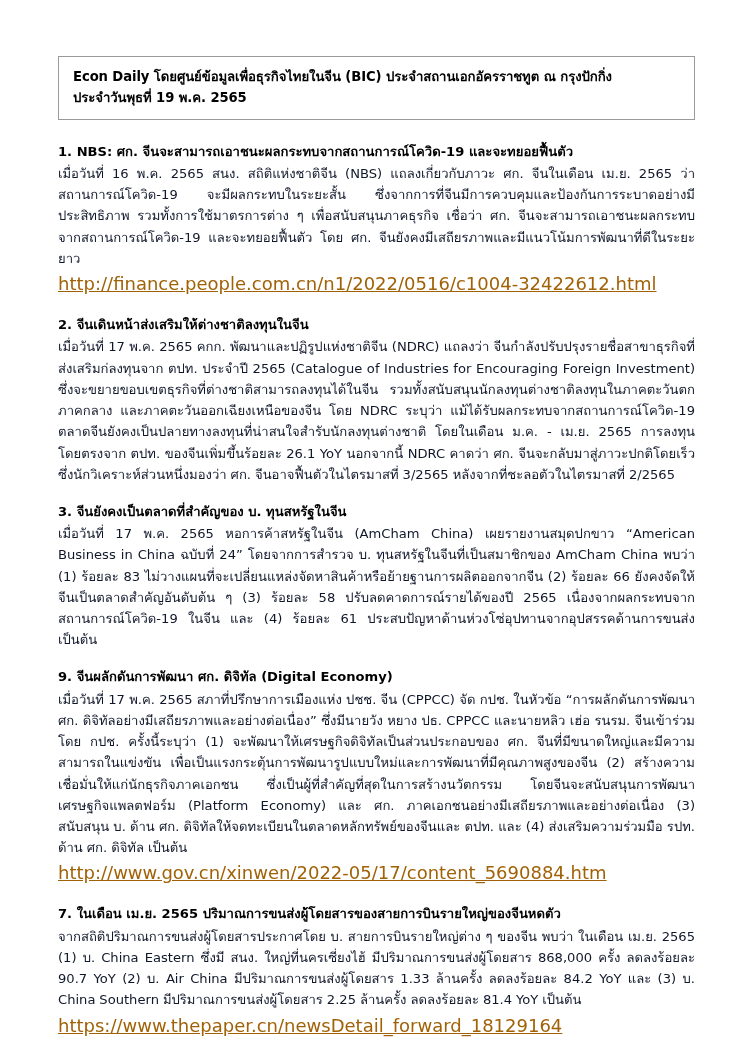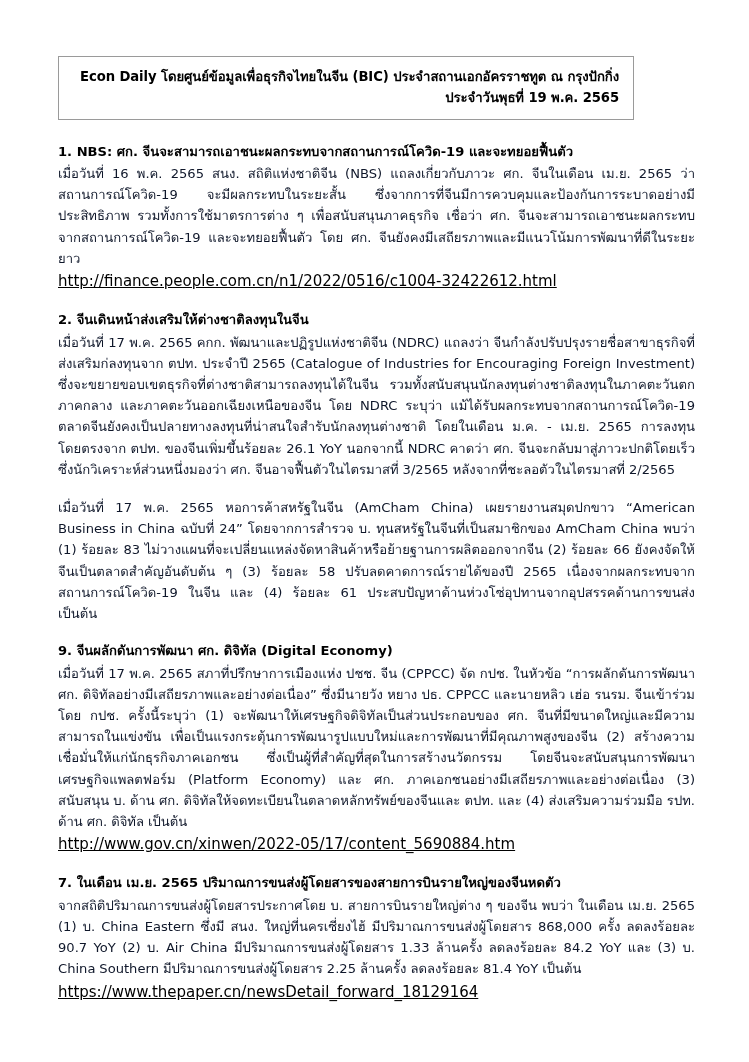--- a/index.html
+++ b/index.html
@@ -20,24 +20,24 @@
     width: 749px;
     height: 1062px;
     box-sizing: border-box;
     padding: 56px 55px 0 58px;
     position: relative;
   }
   
   .header-box {
     border: 1px solid #9a9a9a;
     box-sizing: border-box;
-    width: 576px;
+    width: 637px;
     padding: 9px 14px 10px 14px;
     margin: 0 0 22px 0;
-    text-align: right;
+    text-align: left;
   }
   .header-line {
     font-size: 13.2px;
     font-weight: bold;
     line-height: 1.62;
     letter-spacing: -0.1px;
     color: #000;
     display: block;
   }
   
@@ -57,23 +57,23 @@
     font-size: 13.1px;
     line-height: 1.62;
     margin: 0;
     color: #0f172a;
     text-align: justify;
     text-justify: inter-word;
     word-spacing: -0.2px;
   }
   .section-link {
     display: block;
-    font-size: 15px;
+    font-size: 18px;
     line-height: 1.62;
-    color: #000000;
+    color: #a16207;
     text-decoration: underline;
     word-break: break-all;
     margin-top: 0px;
     cursor: pointer;
   }
 </style>
 </head>
 <body>
 
 <div class="page">
@@ -88,20 +88,21 @@
     <p class="section-body">เมื่อวันที่ 16 พ.ค. 2565 สนง. สถิติแห่งชาติจีน (NBS) แถลงเกี่ยวกับภาวะ ศก. จีนในเดือน เม.ย. 2565 ว่า สถานการณ์โควิด-19 จะมีผลกระทบในระยะสั้น ซึ่งจากการที่จีนมีการควบคุมและป้องกันการระบาดอย่างมีประสิทธิภาพ รวมทั้งการใช้มาตรการต่าง ๆ เพื่อสนับสนุนภาคธุรกิจ เชื่อว่า ศก. จีนจะสามารถเอาชนะผลกระทบจากสถานการณ์โควิด-19 และจะทยอยฟื้นตัว โดย ศก. จีนยังคงมีเสถียรภาพและมีแนวโน้มการพัฒนาที่ดีในระยะยาว</p>
     <a class="section-link">http://finance.people.com.cn/n1/2022/0516/c1004-32422612.html</a>
   </div>
 
   <div class="section">
     <p class="section-heading">2. จีนเดินหน้าส่งเสริมให้ต่างชาติลงทุนในจีน</p>
     <p class="section-body">เมื่อวันที่ 17 พ.ค. 2565 คกก. พัฒนาและปฏิรูปแห่งชาติจีน (NDRC) แถลงว่า จีนกำลังปรับปรุงรายชื่อสาขาธุรกิจที่ส่งเสริมก่ลงทุนจาก ตปท. ประจำปี 2565 (Catalogue of Industries for Encouraging Foreign Investment) ซึ่งจะขยายขอบเขตธุรกิจที่ต่างชาติสามารถลงทุนได้ในจีน รวมทั้งสนับสนุนนักลงทุนต่างชาติลงทุนในภาคตะวันตก ภาคกลาง และภาคตะวันออกเฉียงเหนือของจีน โดย NDRC ระบุว่า แม้ได้รับผลกระทบจากสถานการณ์โควิด-19 ตลาดจีนยังคงเป็นปลายทางลงทุนที่น่าสนใจสำรับนักลงทุนต่างชาติ โดยในเดือน ม.ค. - เม.ย. 2565 การลงทุนโดยตรงจาก ตปท. ของจีนเพิ่มขึ้นร้อยละ 26.1 YoY นอกจากนี้ NDRC คาดว่า ศก. จีนจะกลับมาสู่ภาวะปกติโดยเร็ว ซึ่งนักวิเคราะห์ส่วนหนึ่งมองว่า ศก. จีนอาจฟื้นตัวในไตรมาสที่ 3/2565 หลังจากที่ชะลอตัวในไตรมาสที่ 2/2565</p>
   </div>
 
   <div class="section">
+    <p class="section-heading">3. จีนยังคงเป็นตลาดที่สำคัญของ บ. ทุนสหรัฐในจีน</p>
     <p class="section-body">เมื่อวันที่ 17 พ.ค. 2565 หอการค้าสหรัฐในจีน (AmCham China) เผยรายงานสมุดปกขาว “American Business in China ฉบับที่ 24” โดยจากการสำรวจ บ. ทุนสหรัฐในจีนที่เป็นสมาชิกของ AmCham China พบว่า (1) ร้อยละ 83 ไม่วางแผนที่จะเปลี่ยนแหล่งจัดหาสินค้าหรือย้ายฐานการผลิตออกจากจีน (2) ร้อยละ 66 ยังคงจัดให้จีนเป็นตลาดสำคัญอันดับต้น ๆ (3) ร้อยละ 58 ปรับลดคาดการณ์รายได้ของปี 2565 เนื่องจากผลกระทบจากสถานการณ์โควิด-19 ในจีน และ (4) ร้อยละ 61 ประสบปัญหาด้านห่วงโซ่อุปทานจากอุปสรรคด้านการขนส่ง เป็นต้น</p>
   </div>
 
   <div class="section">
     <p class="section-heading">9. จีนผลักดันการพัฒนา ศก. ดิจิทัล (Digital Economy)</p>
     <p class="section-body">เมื่อวันที่ 17 พ.ค. 2565 สภาที่ปรึกษาการเมืองแห่ง ปชช. จีน (CPPCC) จัด กปช. ในหัวข้อ “การผลักดันการพัฒนา ศก. ดิจิทัลอย่างมีเสถียรภาพและอย่างต่อเนื่อง” ซึ่งมีนายวัง หยาง ปธ. CPPCC และนายหลิว เฮ่อ รนรม. จีนเข้าร่วม โดย กปช. ครั้งนี้ระบุว่า (1) จะพัฒนาให้เศรษฐกิจดิจิทัลเป็นส่วนประกอบของ ศก. จีนที่มีขนาดใหญ่และมีความสามารถในแข่งขัน เพื่อเป็นแรงกระตุ้นการพัฒนารูปแบบใหม่และการพัฒนาที่มีคุณภาพสูงของจีน (2) สร้างความเชื่อมั่นให้แก่นักธุรกิจภาคเอกชน ซึ่งเป็นผู้ที่สำคัญที่สุดในการสร้างนวัตกรรม โดยจีนจะสนับสนุนการพัฒนาเศรษฐกิจแพลตฟอร์ม (Platform Economy) และ ศก. ภาคเอกชนอย่างมีเสถียรภาพและอย่างต่อเนื่อง (3) สนับสนุน บ. ด้าน ศก. ดิจิทัลให้จดทะเบียนในตลาดหลักทรัพย์ของจีนและ ตปท. และ (4) ส่งเสริมความร่วมมือ รปท. ด้าน ศก. ดิจิทัล เป็นต้น</p>
     <a class="section-link">http://www.gov.cn/xinwen/2022-05/17/content_5690884.htm</a>
   </div>
 
   <div class="section">

